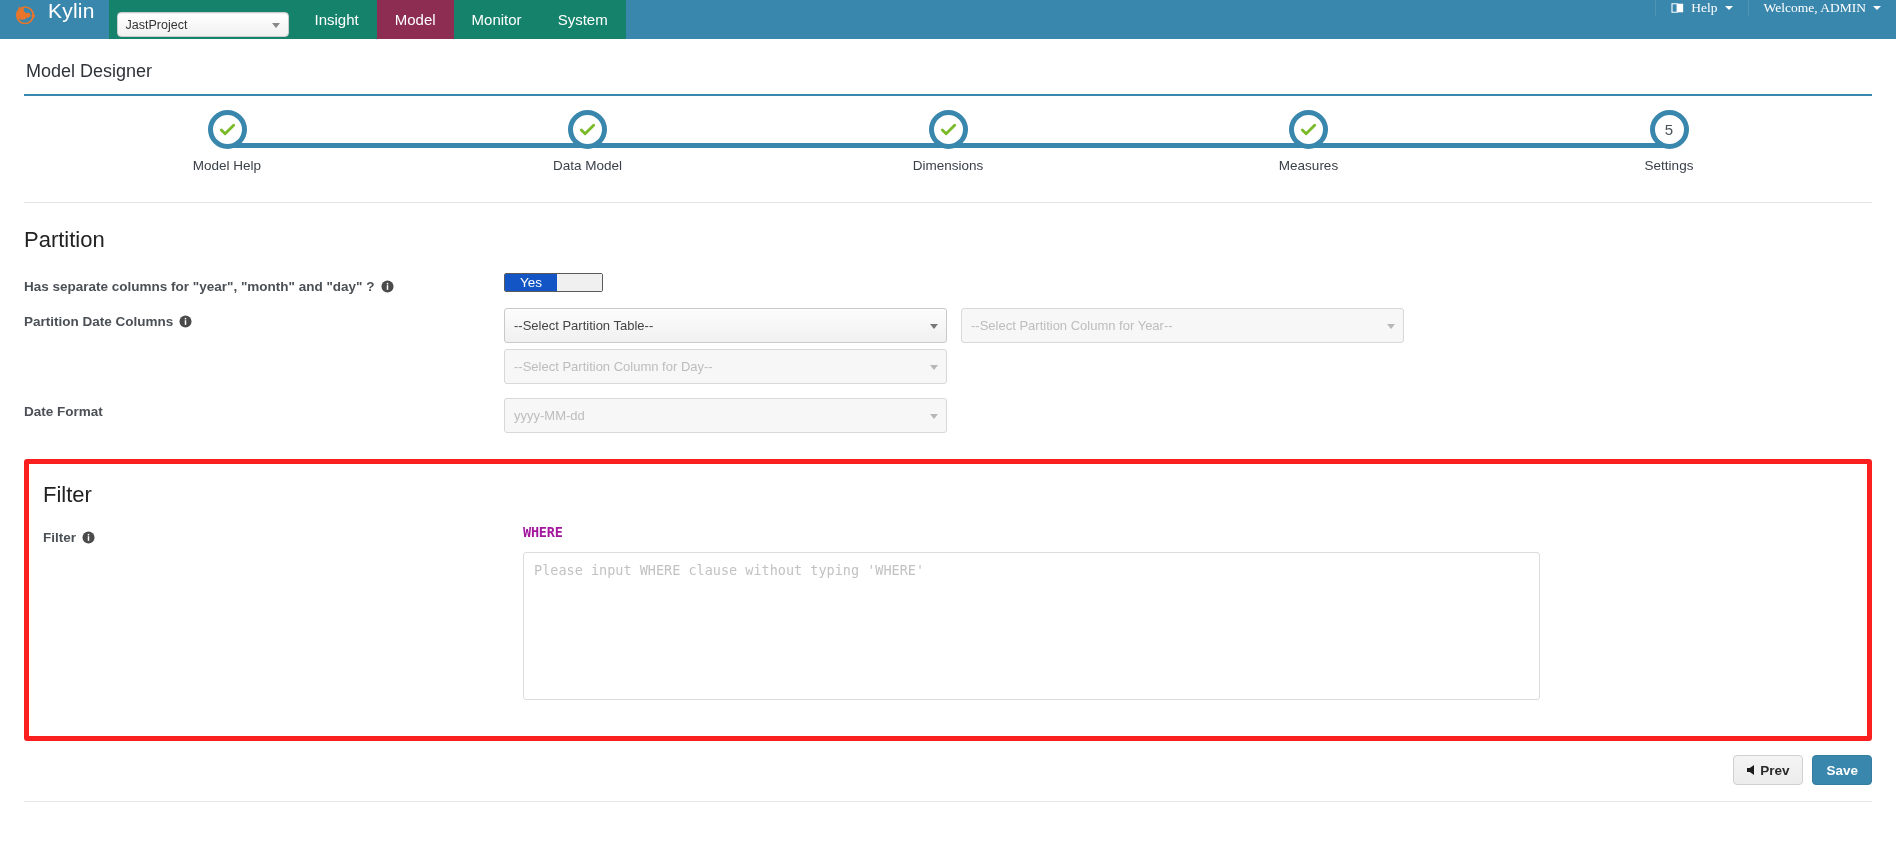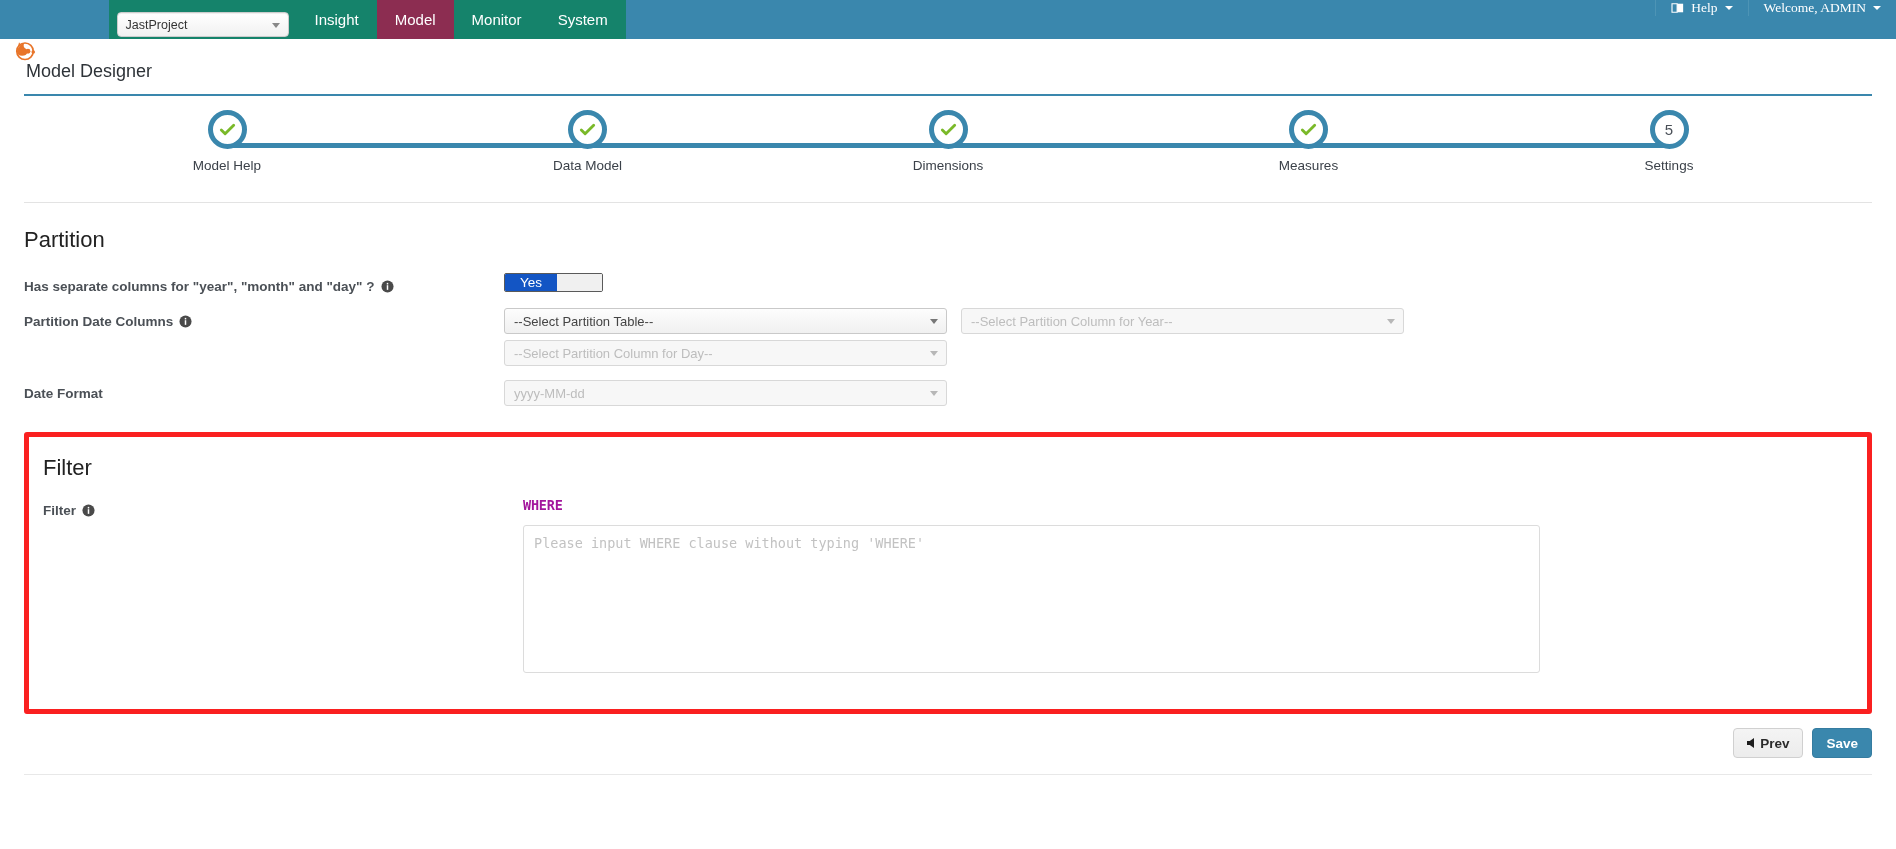--- a/index.html
+++ b/index.html
@@ -17,21 +17,20 @@
     height: 39px;
     background: #3a87ad;
     display: flex;
     align-items: stretch;
   }
   .brand {
     display: flex;
     align-items: flex-start;
     padding: 0 14px 0 10px;
     gap: 8px;
-    margin-top: 36px;
   }
   .brand-logo { width: 30px; height: 26px; display: block; }
   .brand-text {
     color: #ffffff;
     font-size: 21px;
     letter-spacing: .2px;
     line-height: 1;
     padding-bottom: 2px;
   }
   .project-select-wrap {
@@ -200,21 +199,21 @@
 
   .field-col { display: flex; flex-direction: column; gap: 6px; }
   .field-grid {
     display: grid;
     grid-template-columns: 443px 443px;
     gap: 6px 14px;
   }
 
   .sel {
     position: relative;
-    height: 26px;
+    height: 35px;
     background: #f7f7f7;
     border: 1px solid #d8d8d8;
     border-radius: 3px;
     display: flex;
     align-items: center;
     padding: 0 22px 0 9px;
     font-size: 13px;
     color: #bdbdbd;
     white-space: nowrap;
     overflow: hidden;

